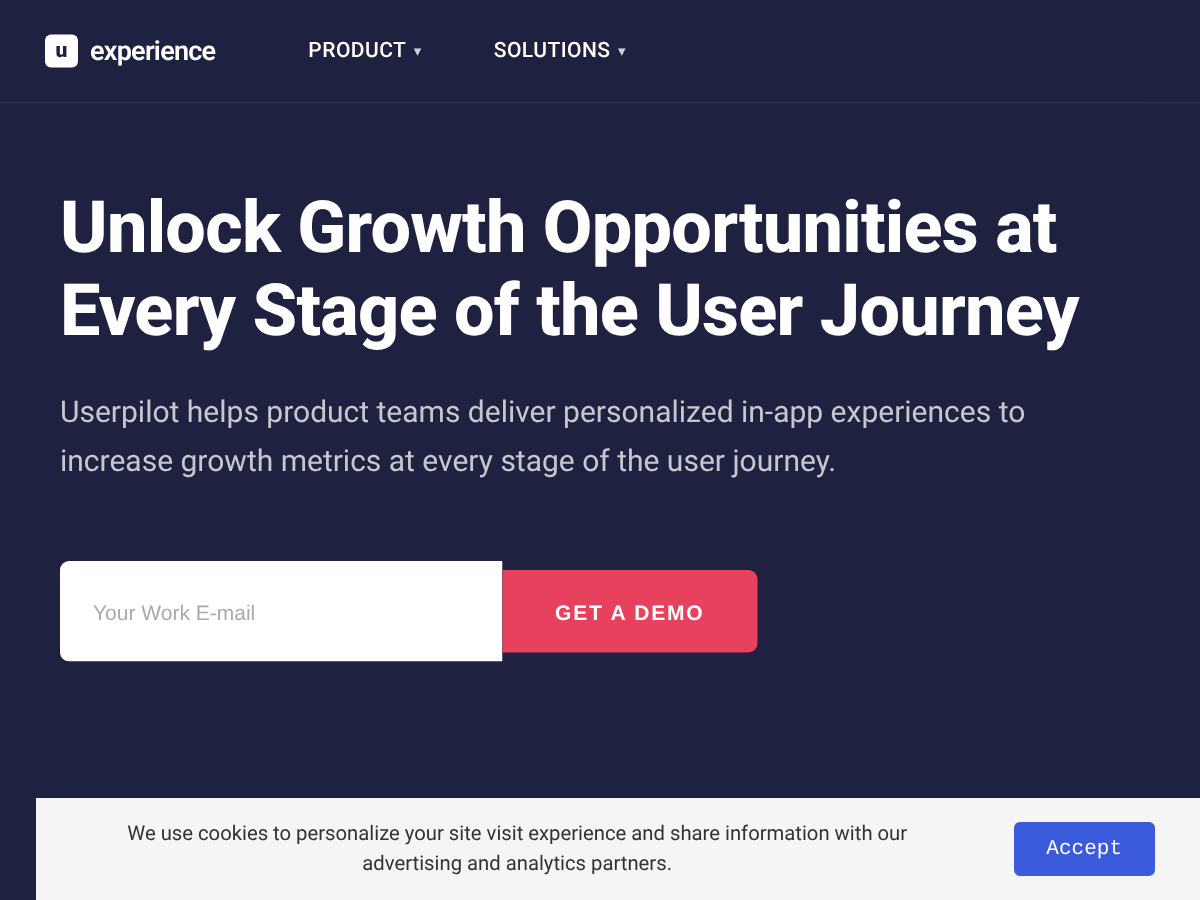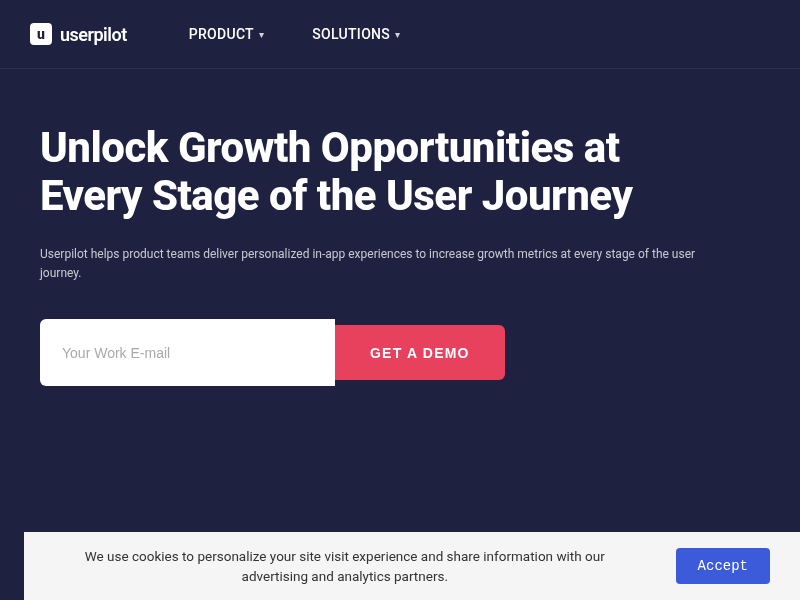--- a/index.html
+++ b/index.html
@@ -78,32 +78,32 @@
 
     
     .hero {
       background: #1e2140;
       padding: 55px 40px 50px 40px;
       max-width: 760px;
     }
 
     .hero-title {
       color: white;
-      font-size: 42px;
+      font-size: 48px;
       font-weight: 800;
       line-height: 1.15;
       margin-bottom: 24px;
       letter-spacing: -0.5px;
     }
 
     .hero-subtitle {
       color: rgba(255,255,255,0.75);
-      font-size: 12px;
+      font-size: 20px;
       line-height: 1.65;
-      margin-bottom: 35px;
+      margin-bottom: 50px;
       max-width: 680px;
     }
 
     .cta-row {
       display: flex;
       gap: 0;
       align-items: center;
     }
 
     .email-input {
@@ -173,21 +173,21 @@
     }
   </style>
 </head>
 <body>
 
 <nav>
   <div class="logo-area">
     <div class="logo-box">
       <span>u</span>
     </div>
-    <span class="logo-text">userpilot</span>
+    <span class="logo-text">experience</span>
   </div>
 
   <div class="nav-links">
     <div class="nav-item">
       <span>PRODUCT</span>
       <span class="chevron">▾</span>
     </div>
     <div class="nav-item">
       <span>SOLUTIONS</span>
       <span class="chevron">▾</span>

